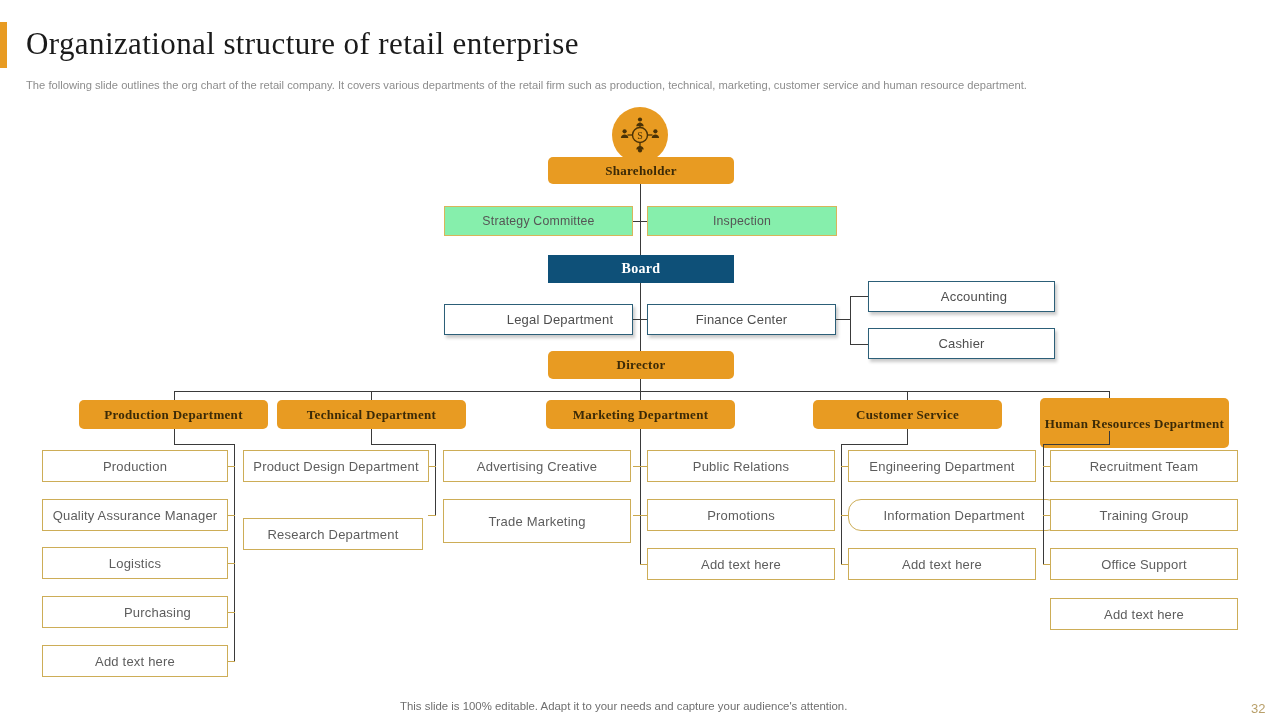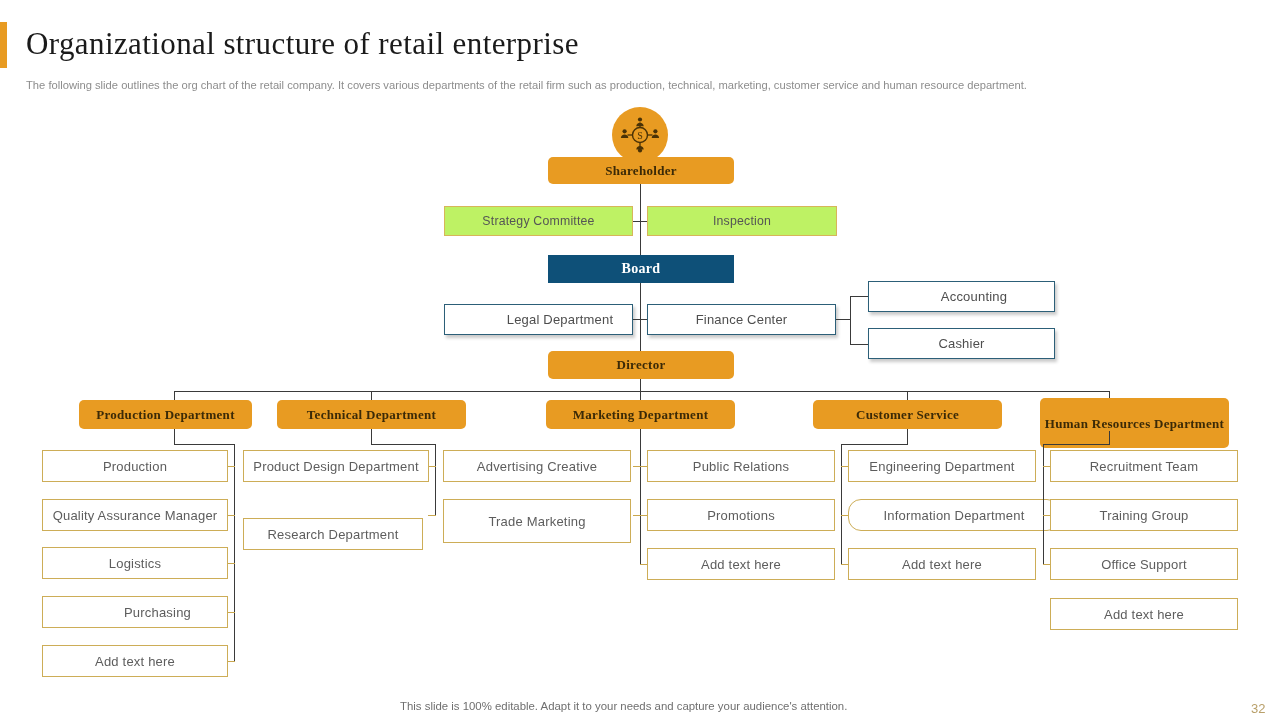--- a/index.html
+++ b/index.html
@@ -29,21 +29,21 @@
     background:#E89B22;border-radius:5px;
     font-family:"Liberation Serif", serif;font-weight:bold;
     color:#3b2a07;font-size:13px;letter-spacing:.3px;line-height:14px;
   }
   .node.blue{
     background:#0E5078;color:#ffffff;
     font-family:"Liberation Serif", serif;font-weight:bold;
     font-size:14px;letter-spacing:.3px;
   }
   .node.outline-gold{
-    background:#bef264;border:1.3px solid #d7b55a;
+    background:#86efac;border:1.3px solid #d7b55a;
     color:#5b5b5b;font-size:12.3px;font-weight:bold;letter-spacing:.2px;
   }
   .node.outline-gold.thin{font-weight:normal;color:#555;}
   .node.outline-blue{
     background:#ffffff;border:1.3px solid #2c5f78;
     color:#4e4e4e;font-size:13px;letter-spacing:.2px;
     box-shadow:2px 3px 3px rgba(80,80,80,.30);
   }
   .node.outline-tan{
     background:#ffffff;border:1.3px solid #cdad57;
@@ -122,21 +122,21 @@
 
   <div class="node orange" style="left:548px;top:351px;width:186px;height:28px;">Director</div>
 
   <div class="ln h" style="left:174px;top:391px;width:936px;"></div>
   <div class="ln v" style="left:174px;top:391px;height:10px;"></div>
   <div class="ln v" style="left:371px;top:391px;height:10px;"></div>
   <div class="ln v" style="left:640px;top:379px;height:22px;"></div>
   <div class="ln v" style="left:907px;top:391px;height:10px;"></div>
   <div class="ln v" style="left:1109px;top:391px;height:10px;"></div>
 
-  <div class="node orange" style="left:79px;top:400px;width:173px;height:29px;">Production Department</div>
+  <div class="node orange" style="left:79px;top:400px;width:189px;height:29px;">Production Department</div>
   <div class="node orange" style="left:277px;top:400px;width:189px;height:29px;">Technical Department</div>
   <div class="node orange" style="left:546px;top:400px;width:189px;height:29px;">Marketing Department</div>
   <div class="node orange" style="left:813px;top:400px;width:189px;height:29px;">Customer Service</div>
   <div class="node orange" style="left:1040px;top:398px;width:189px;height:50px;line-height:15px;">Human Resources Department</div>
 
   <div class="ln v" style="left:174px;top:429px;height:16px;"></div>
   <div class="ln h" style="left:174px;top:444px;width:61px;"></div>
   <div class="ln v" style="left:234px;top:444px;height:218px;"></div>
   <div class="ln gold h" style="left:227px;top:466px;width:8px;"></div>
   <div class="ln gold h" style="left:227px;top:515px;width:8px;"></div>

